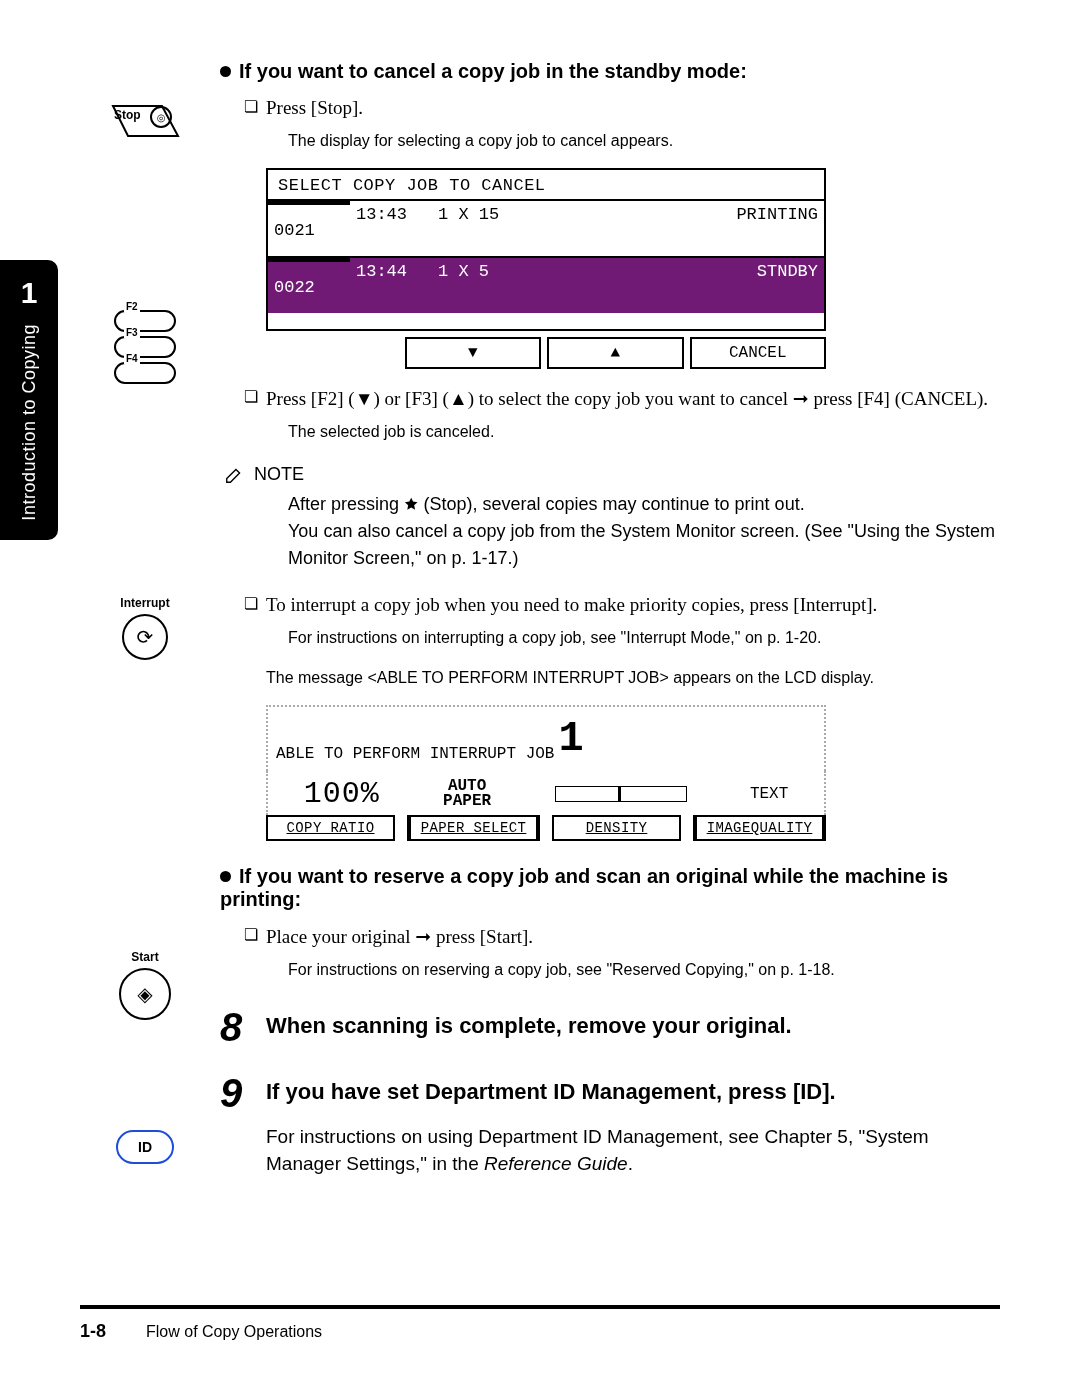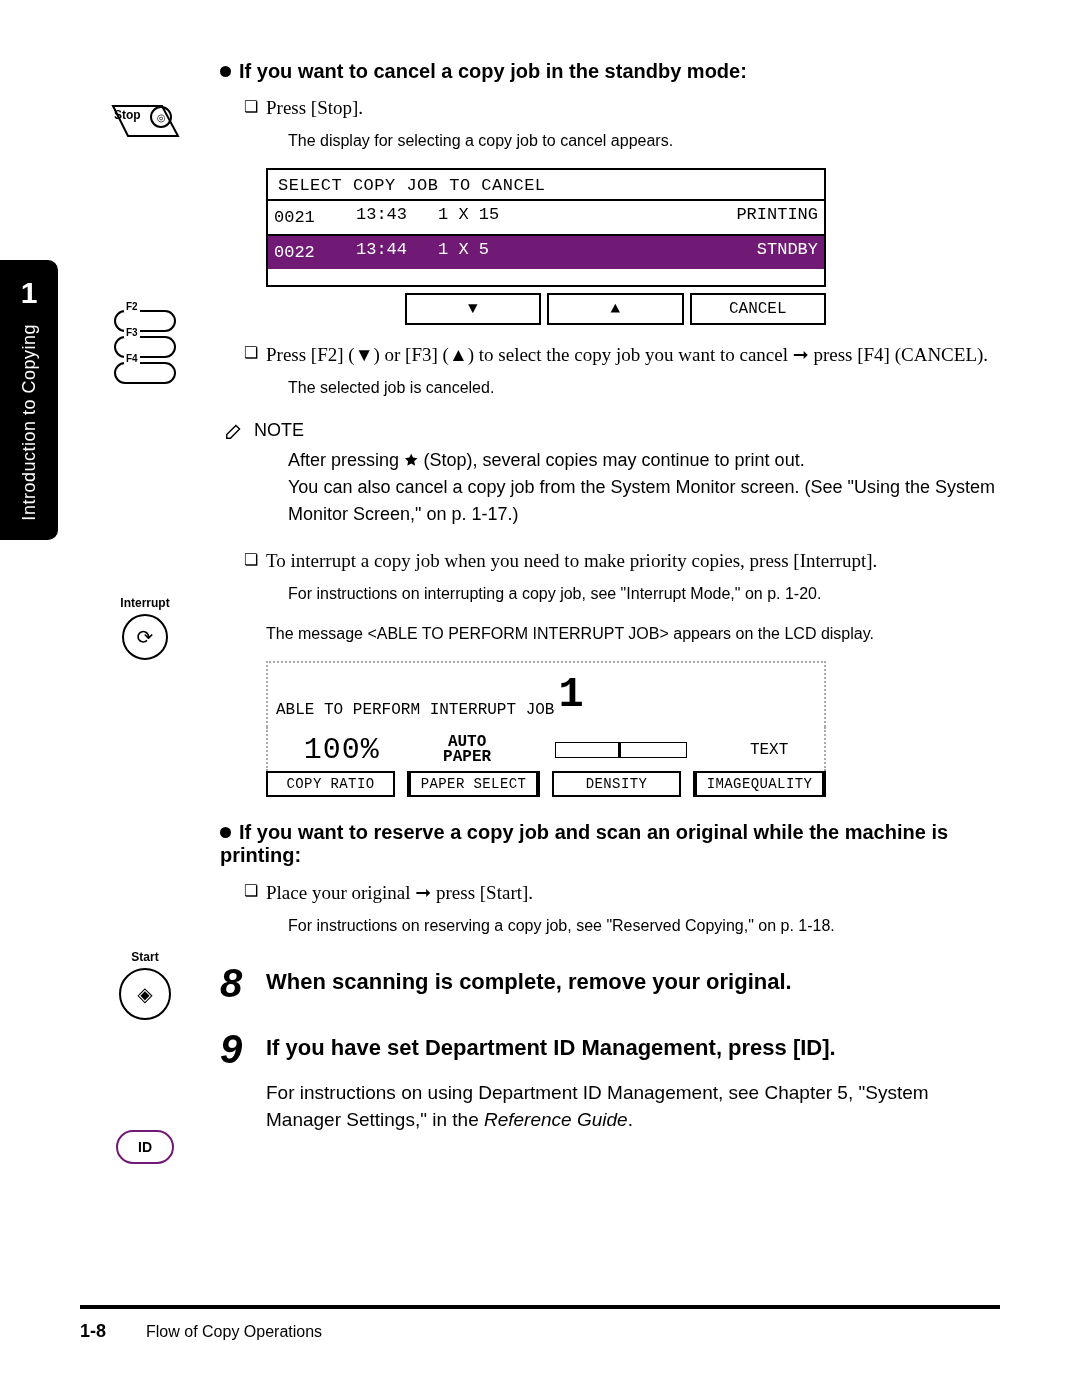--- a/index.html
+++ b/index.html
@@ -117,21 +117,21 @@
     font-size: 17px;
     letter-spacing: 0.5px;
   }
   .lcd-data-row {
     display: flex;
     border-left: 2px solid #000;
     border-right: 2px solid #000;
     font-family: "Courier New", monospace;
     font-size: 17px;
   }
-  .lcd-data-row .c1 { width: 70px; padding: 7px 6px; border-top: 2px solid #000000; }
+  .lcd-data-row .c1 { width: 70px; padding: 16px 6px; border-top: 6px solid #000000; }
   .lcd-data-row .c2 { width: 70px; padding: 4px 6px; border-top: 2px solid #000; }
   .lcd-data-row .c3 { width: 130px; padding: 4px 6px; border-top: 2px solid #000; }
   .lcd-data-row .c4 { flex: 1; padding: 4px 6px; border-top: 2px solid #000; text-align: right; }
   .lcd-data-row.active { background: #701a75; color: #fff; }
   .lcd-data-body { border: 2px solid #000; border-top: none; border-bottom: 2px solid #000; height: 16px; }
   .lcd-btn-row {
     display: flex;
     gap: 6px;
     margin-top: 6px;
   }
@@ -192,20 +192,21 @@
     left: 62px; top: -1px;
     width: 3px; height: 16px;
     background: #000;
   }
   .lcd2-mid .txt {
     font-size: 16px;
   }
   .lcd2-bottom {
     display: flex;
     gap: 12px;
+    text-decoration: underline;
   }
   .lcd2-bottom .cell {
     flex: 1;
     border: 2px solid #000;
     text-align: center;
     padding: 3px 2px;
     font-family: "Courier New", monospace;
     font-size: 14px;
     letter-spacing: 0.4px;
   }
@@ -280,21 +281,21 @@
     border-radius: 50%;
     margin: 4px auto 0 auto;
     display: flex;
     align-items: center;
     justify-content: center;
     font-size: 20px;
   }
   .oval-btn {
     width: 54px;
     height: 30px;
-    border: 2px solid #701a75;
+    border: 2px solid #1d4ed8;
     border-radius: 18px;
     margin: 0 auto;
     display: flex;
     align-items: center;
     justify-content: center;
     font-size: 14px;
     font-weight: bold;
   }
 </style>
 </head>

